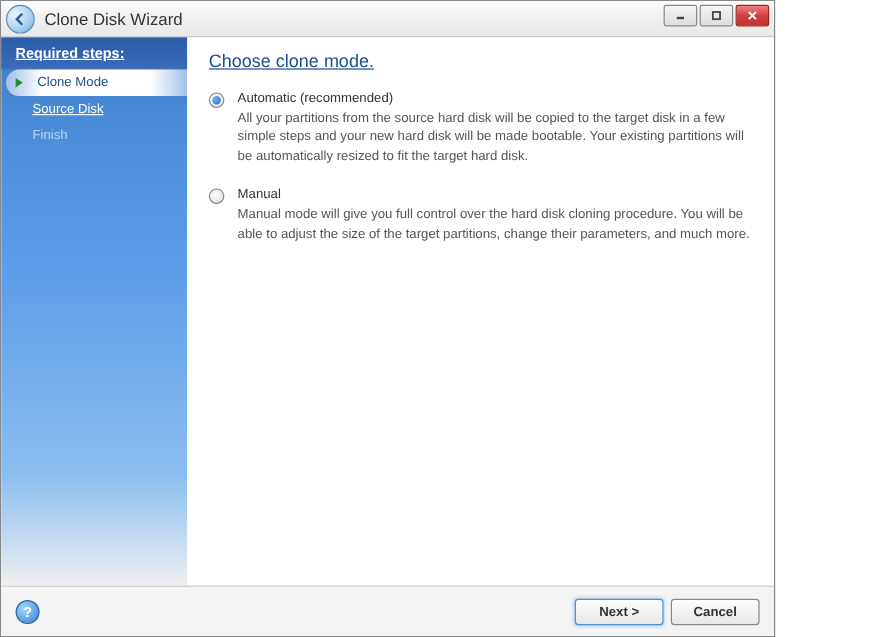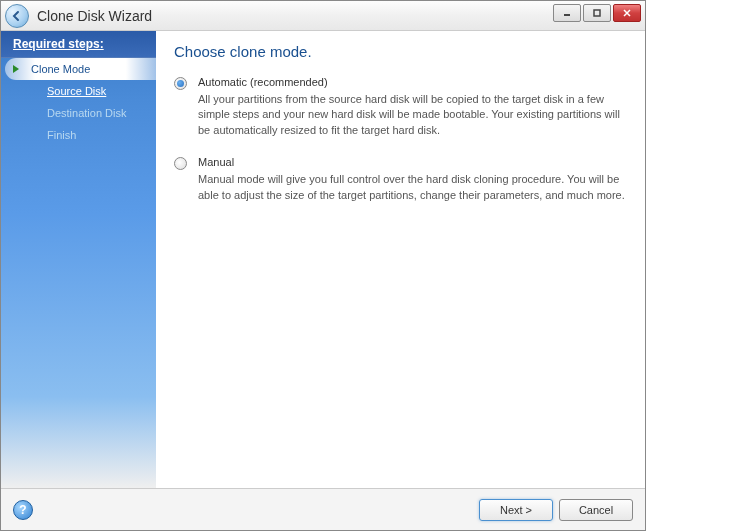--- a/index.html
+++ b/index.html
@@ -91,21 +91,20 @@
       border-bottom: 1px solid rgba(255,255,255,0.2);
       text-decoration: underline;
     }
     
     .sidebar-item {
       padding: 5px 12px 5px 26px;
       font-size: 11px;
       color: #cde4f8;
       cursor: pointer;
       position: relative;
-      margin-left: 20px;
     }
     .sidebar-item.active {
       background: linear-gradient(to right, rgba(255,255,255,0.5), #fff 20%, #fff 80%, rgba(255,255,255,0.5));
       color: #1a5090;
       border-radius: 12px 0 0 12px;
       margin-left: 4px;
     }
     .sidebar-item.active::before {
       content: "";
       position: absolute;
@@ -126,20 +125,21 @@
       padding: 12px 18px;
       display: flex;
       flex-direction: column;
     }
     
     .main-heading {
       font-size: 15px;
       color: #1a5090;
       font-weight: normal;
       margin-bottom: 16px;
+      text-decoration: underline;
     }
     
     .option {
       display: flex;
       align-items: flex-start;
       margin-bottom: 18px;
     }
     .radio-wrap {
       width: 16px;
       height: 16px;
@@ -205,20 +205,21 @@
       border-radius: 3px;
       background: linear-gradient(to bottom, #fdfdfd, #e8e8e8);
       font-size: 11px;
       color: #333;
       padding: 0 10px;
       margin-left: 6px;
       cursor: pointer;
       display: inline-flex;
       align-items: center;
       justify-content: center;
+      font-weight: bold;
     }
     .btn.default {
       border-color: #4a90d0;
       box-shadow: 0 0 3px rgba(74,144,208,0.5);
     }
   </style>
 </head>
 <body>
 
 <div class="window">
@@ -251,23 +252,20 @@
 
   <div class="body">
 
     <div class="sidebar">
       <div class="sidebar-header">Required steps:</div>
       <div class="sidebar-item active">
         <span>Clone Mode</span>
       </div>
       <div class="sidebar-item link">
         <span>Source Disk</span>
-      </div>
-      <div class="sidebar-item disabled">
-        <span>Destination Disk</span>
       </div>
       <div class="sidebar-item disabled">
         <span>Finish</span>
       </div>
     </div>
 
     <div class="main">
       <div class="main-heading">Choose clone mode.</div>
 
       <div class="option">

